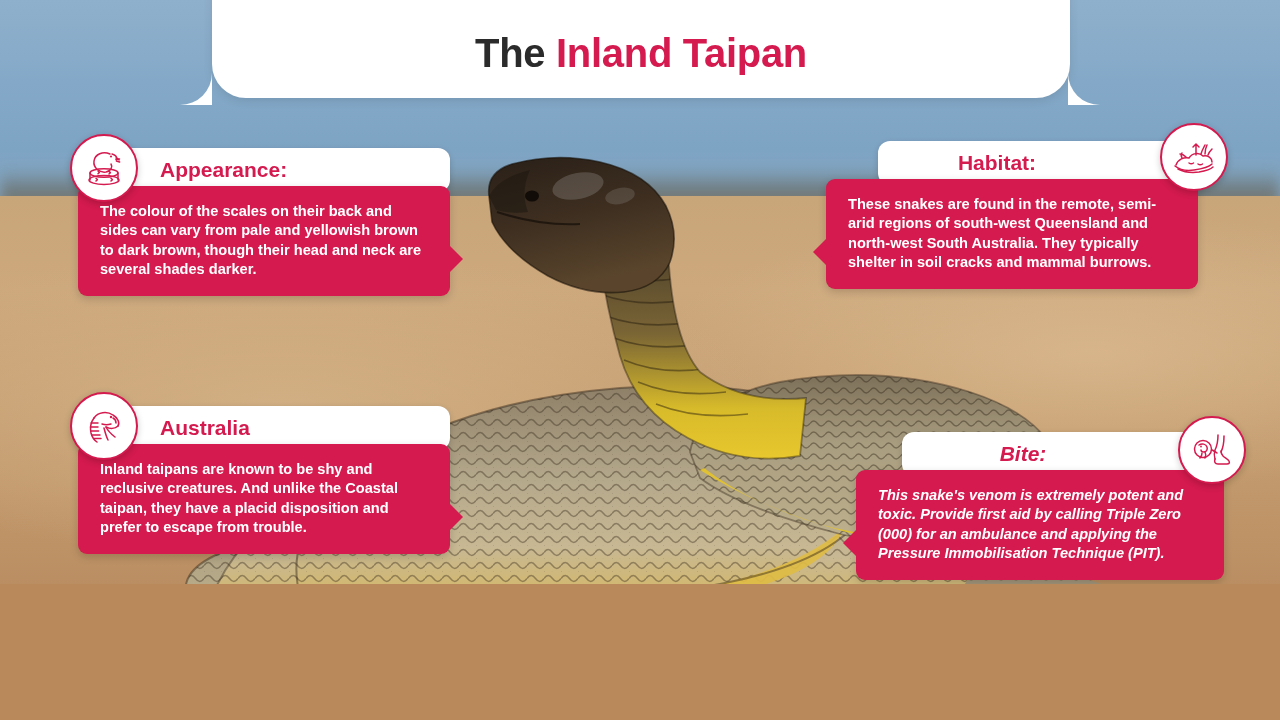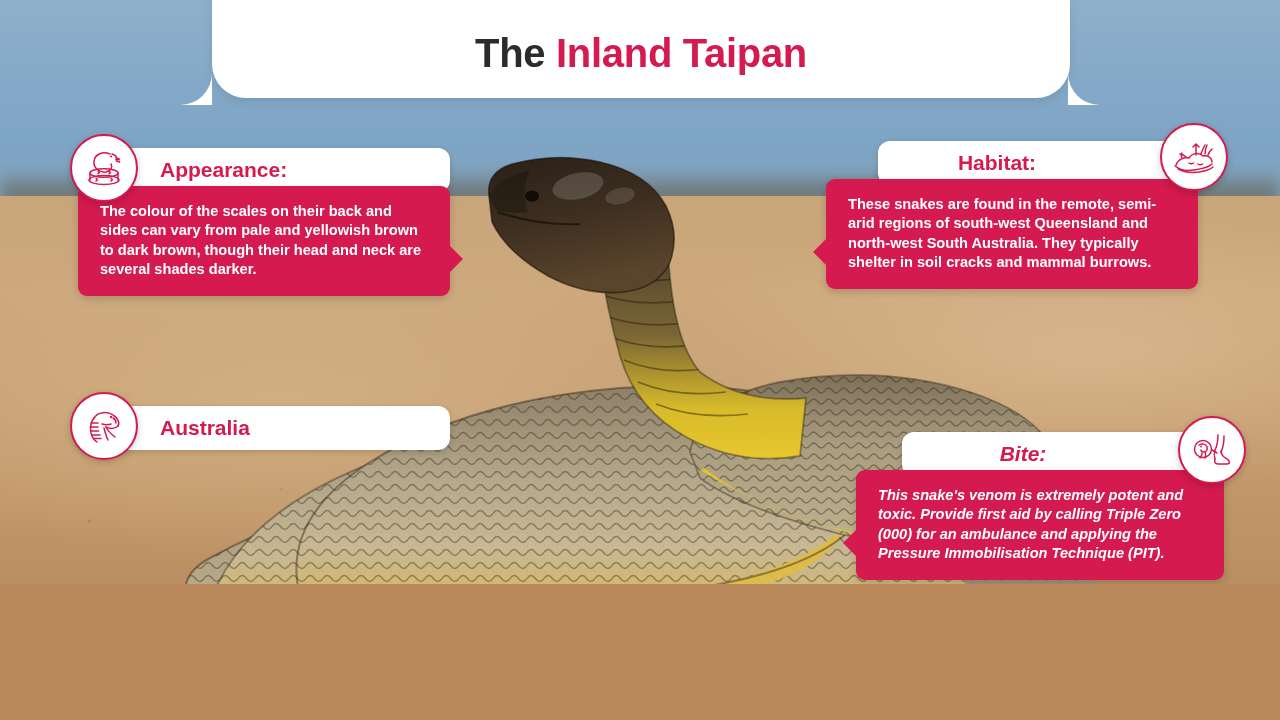--- a/index.html
+++ b/index.html
@@ -341,20 +341,24 @@
         <circle cx="31" cy="15" r="1.2" fill="#d41a4e" stroke="none"></circle>
         <path d="M26 25c2 4 5 7 9 10M24 26c1 4 2 8 4 12"></path>
         <path d="M14 16c-3 4-4 10-3 15 1 4 3 7 6 9"></path>
         <path d="M11 21h7M10.4 25h7.6M10.6 29h8M12 33h8M14 36.5h7"></path>
         <path d="M22 22c3 1 6 1 9 0"></path>
       </svg>
     </div>
     <div class="card-head">
       <div class="ht">Australia</div>
     </div>
+    <div class="card-body">
+      <div class="ptr ptr-r"></div>
+      <p>Inland taipans are known to be shy and reclusive creatures. And unlike the Coastal taipan, they have a placid disposition and prefer to escape from trouble.</p>
+    </div>
   </div>
 
   <div class="card" id="card-bite">
     <div class="badge">
       <svg viewBox="0 0 48 48" fill="none" stroke="#d41a4e" stroke-width="1.5" stroke-linecap="round" stroke-linejoin="round">
         <circle cx="15" cy="23" r="8.5"></circle>
         <path d="M11 19c3-2 7-1 8 2 1 3-1 5-3 5-2 0-3-1-3-2"></path>
         <path d="M17 26c1 2 1 4 0 6M14 27c0 2-1 4-2 5"></path>
         <circle cx="13" cy="20.5" r=".9" fill="#d41a4e" stroke="none"></circle>
         <path d="M30 9c0 6-1 11-3 15-1 3-1 6 0 9"></path>

